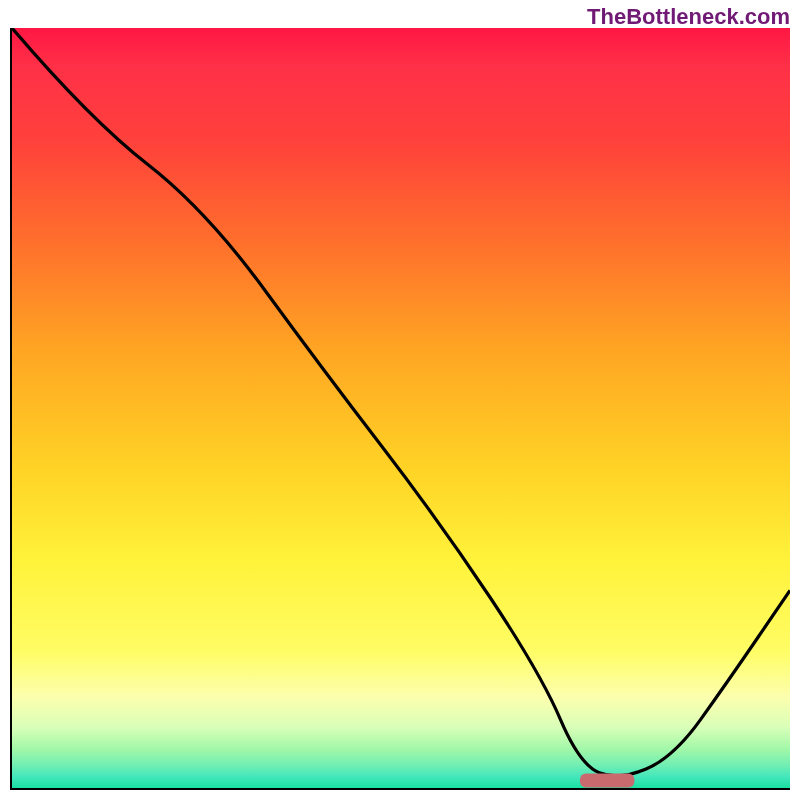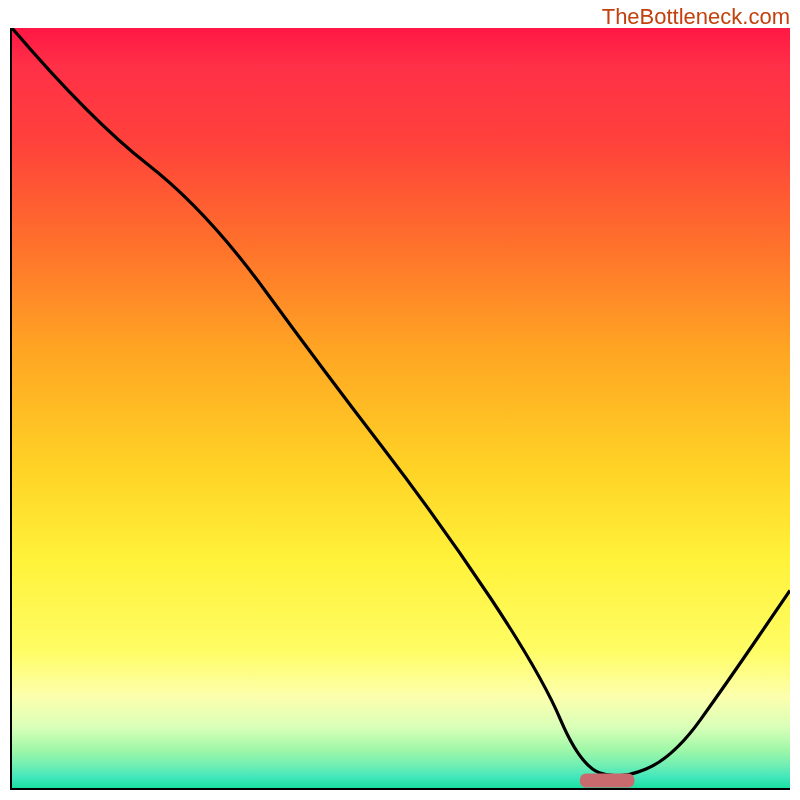--- a/index.html
+++ b/index.html
@@ -9,22 +9,22 @@
     height: 800px;
     background: #ffffff;
     position: relative;
     font-family: Arial, Helvetica, sans-serif;
   }
   .attribution {
     position: absolute;
     top: 4px;
     right: 10px;
     font-size: 22px;
-    font-weight: 400;
-    color: #c2410c;
+    font-weight: 700;
+    color: #701a75;
   }
   .plot-area {
     position: absolute;
     left: 10px;
     top: 28px;
     width: 780px;
     height: 762px;
     background: linear-gradient(to bottom,
       #ff1744 0%,
       #ff3047 5%,

